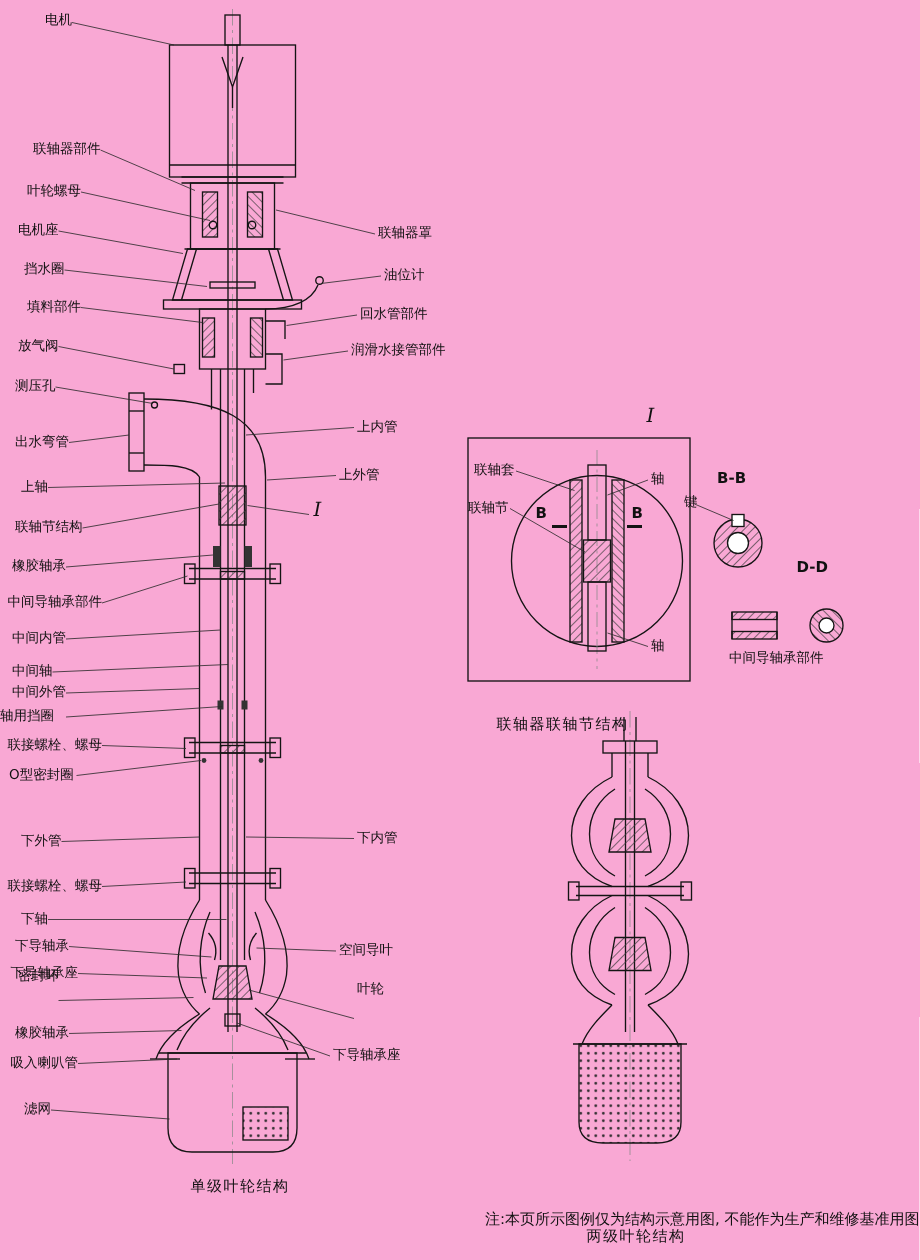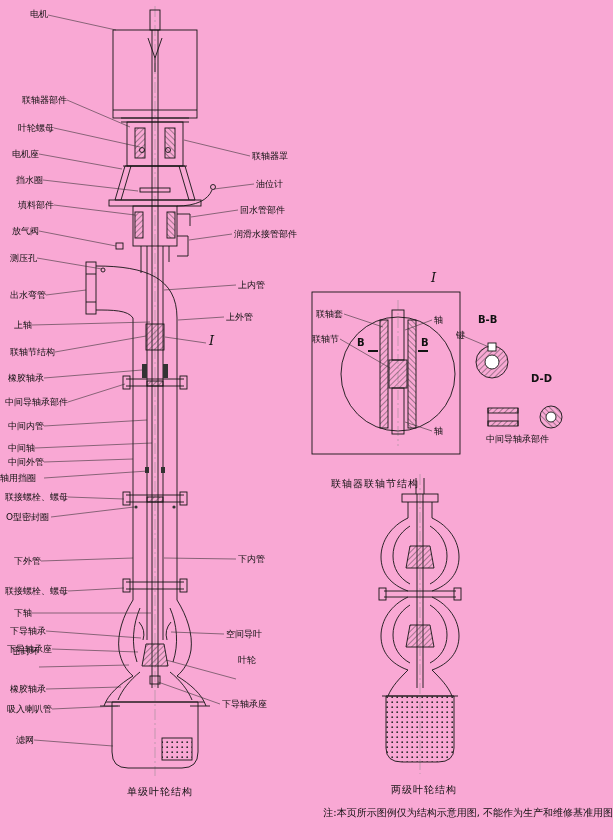--- a/index.html
+++ b/index.html
@@ -260,17 +260,17 @@
 <div class="lbl" style="left:434px;top:426px">轴</div>
 <div class="lbl" style="left:456px;top:330px">键</div>
 <div class="sec" style="left:357px;top:338px">B</div>
 <div class="sec" style="left:421px;top:338px">B</div>
 <div class="sec" style="left:478px;top:315px">B-B</div>
 <div class="sec" style="left:531px;top:374px">D-D</div>
 <div class="lbl" style="left:486px;top:434px">中间导轴承部件</div>
 <div class="cap" style="left:331px;top:463px">联轴器联轴节结构</div>
 
 <div class="cap" style="left:127px;top:771px">单级叶轮结构</div>
-<div class="cap" style="left:391px;top:769px">两级叶轮结构</div>
+<div class="cap" style="left:391px;top:804px">两级叶轮结构</div>
 
 <div class="note">注:本页所示图例仅为结构示意用图, 不能作为生产和维修基准用图</div>
 
 </div>
 
 </body></html>

